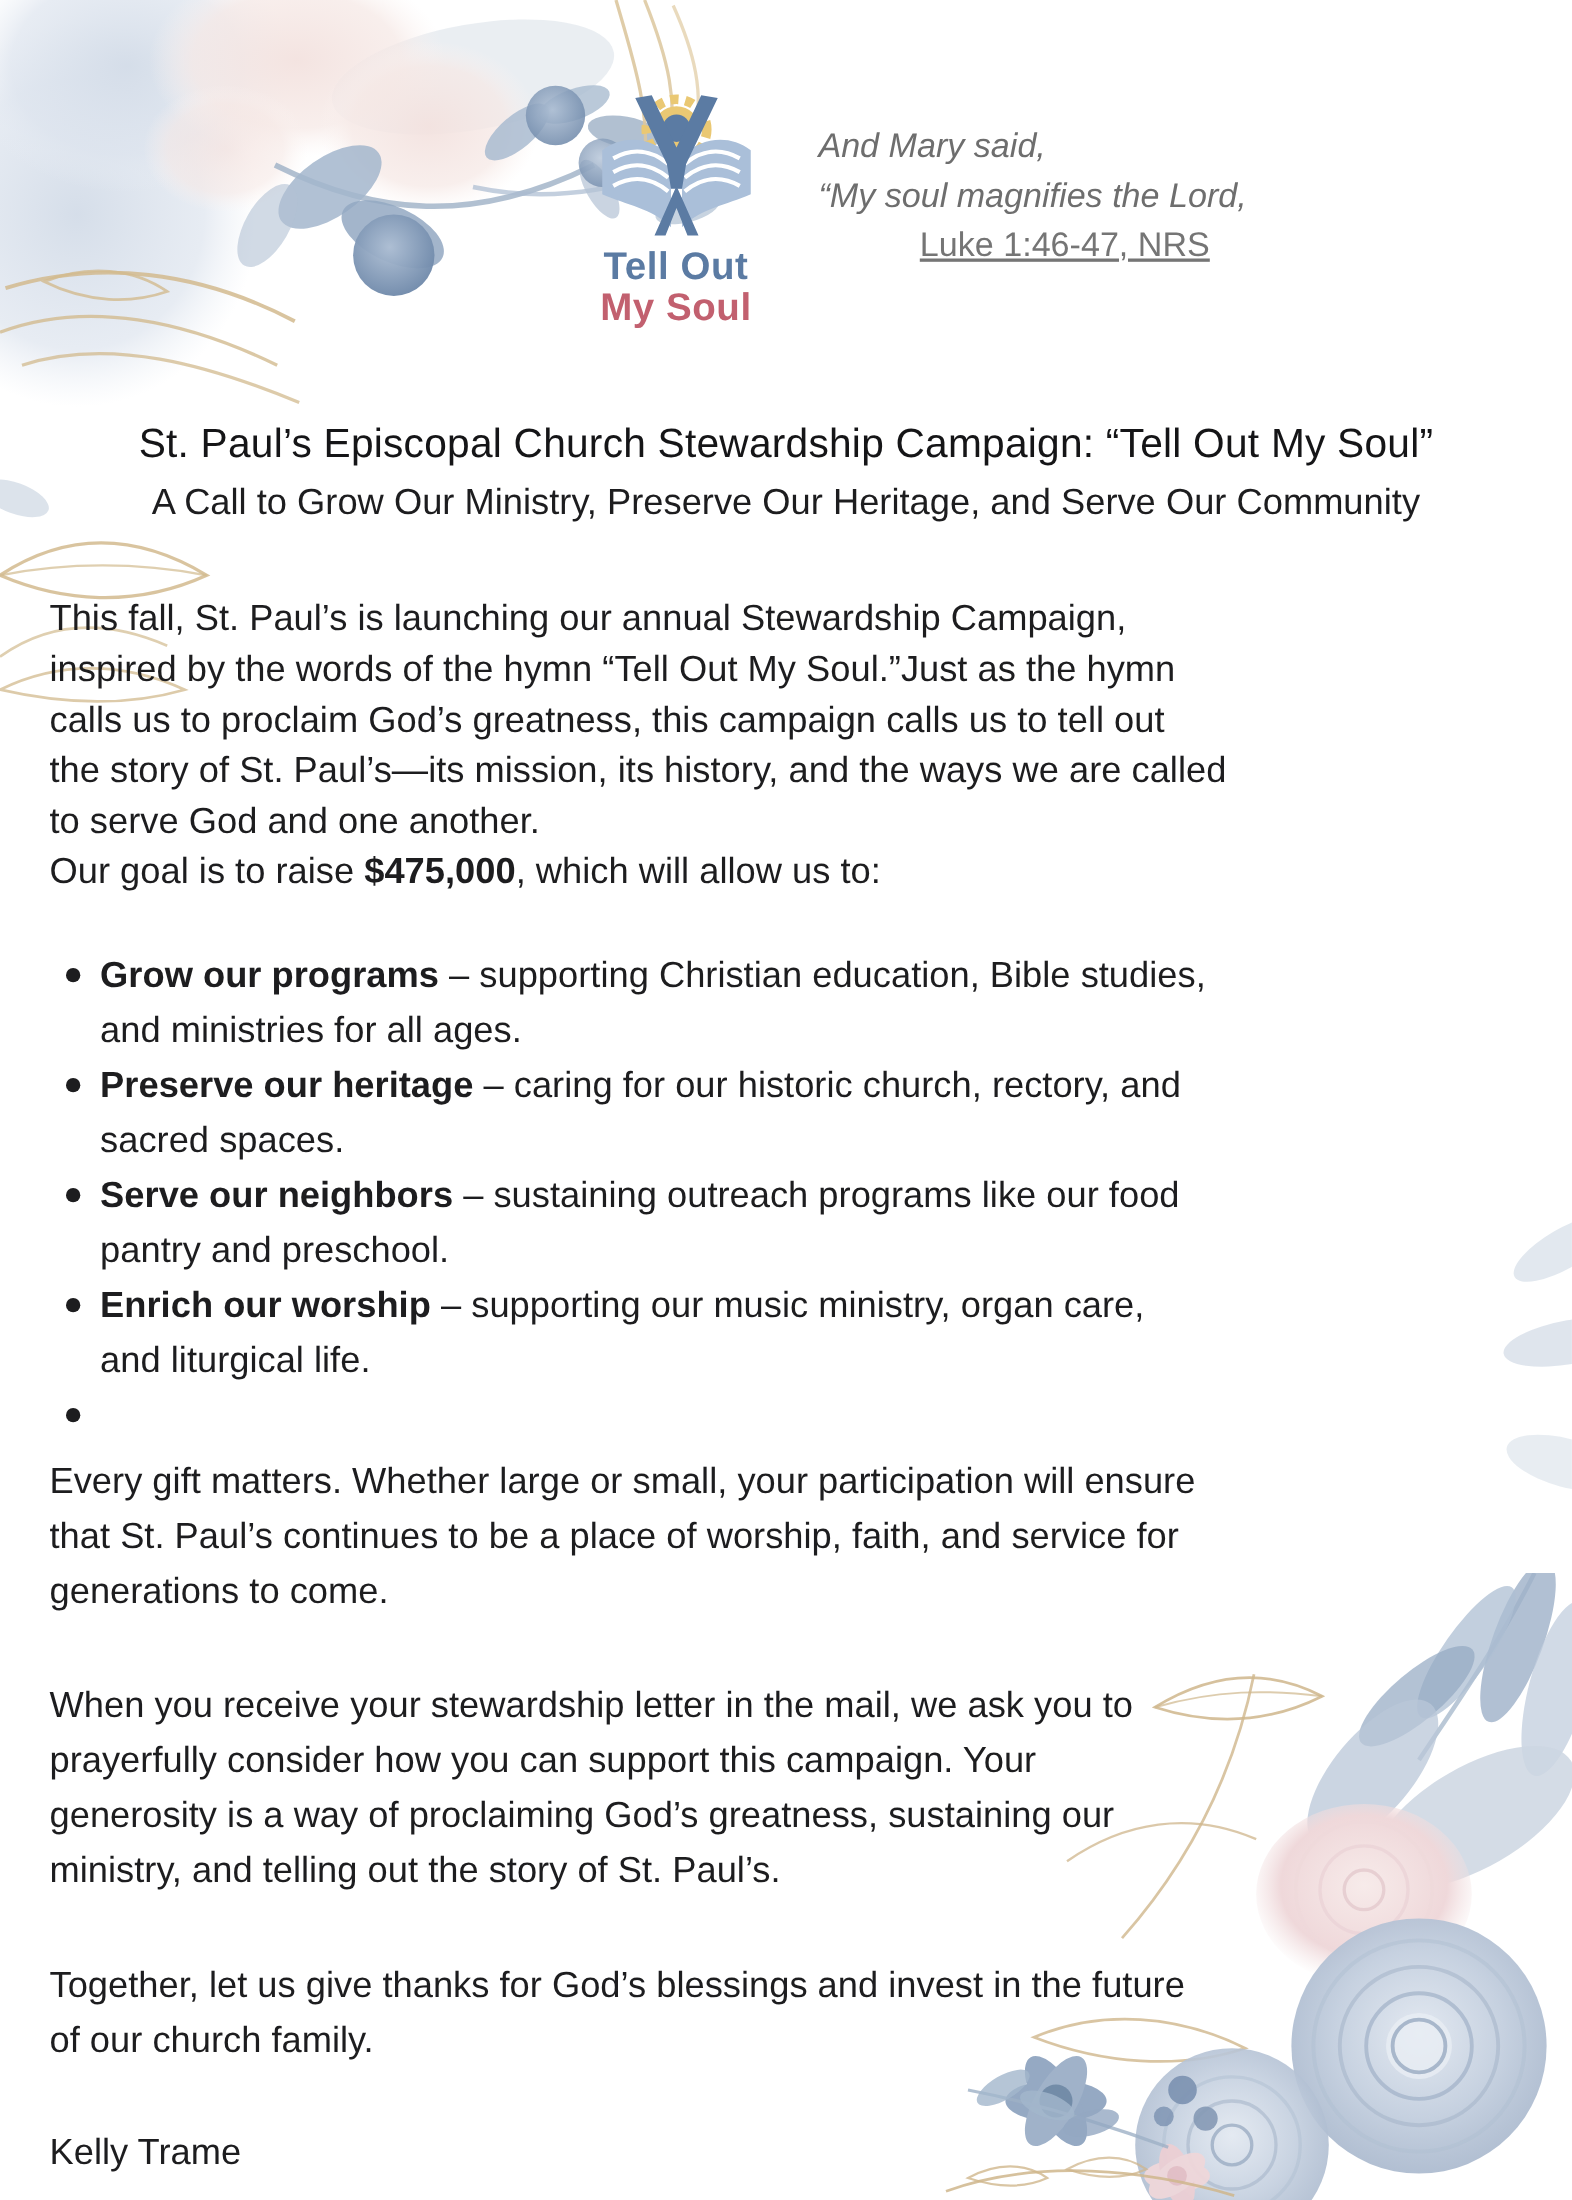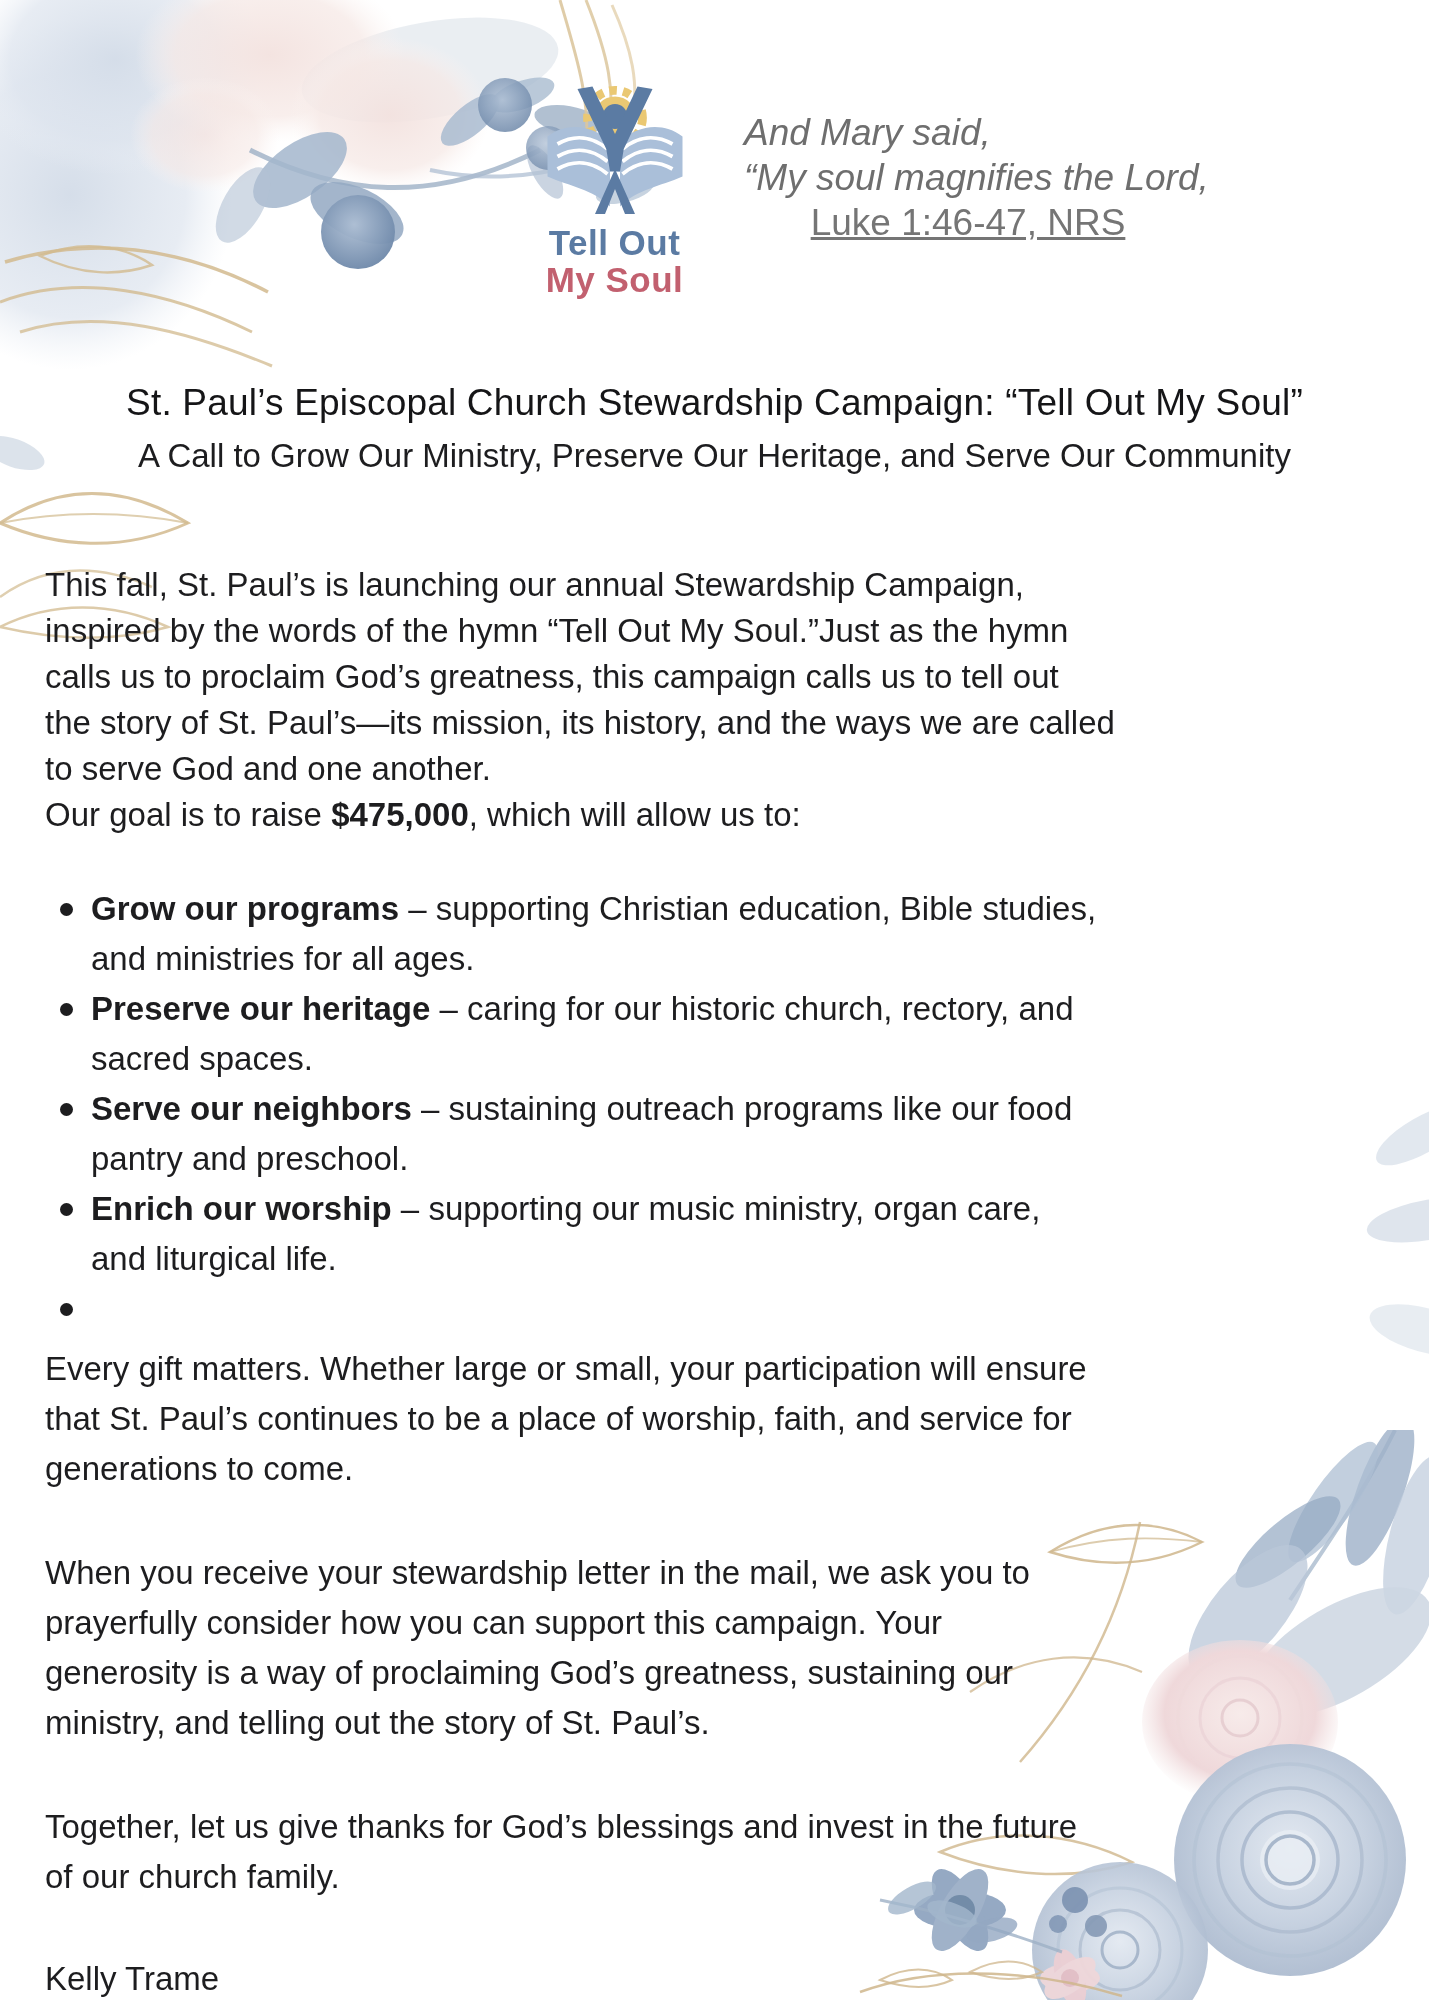--- a/index.html
+++ b/index.html
@@ -18,30 +18,30 @@
   .decor-bottomright { left:820px; top:1430px; }
 
   .content { position:relative; z-index:2; padding:0 45px; }
 
   
   .header { display:flex; justify-content:flex-end; align-items:flex-start; gap:42px; padding-top:84px; }
   .logo { width:175px; text-align:center; flex:0 0 auto; }
   .logo-mark { display:block; margin:0 auto; }
   .logo-line1 { font-size:35px; font-weight:bold; color:#5b7ba3; line-height:37px; letter-spacing:.5px; }
   .logo-line2 { font-size:35px; font-weight:bold; color:#c2606f; line-height:37px; letter-spacing:.5px; }
-  .quote { width:640px; font-style:italic; font-size:37px; color:#6e6e6e; line-height:45px; padding-top:26px; }
+  .quote { width:640px; font-style:italic; font-size:31px; color:#6e6e6e; line-height:45px; padding-top:26px; }
   .quote-attr { font-style:normal; width:70%; text-align:center; color:#757575;text-decoration:underline; }
 
   
   .title { margin:84px 0 12px; text-align:center; font-size:37px; font-weight:500; line-height:42px; color:#151517; letter-spacing:.2px; }
   .subtitle { margin-top:12px; text-align:center; font-size:33px; line-height:40px; color:#1d1d1f; }
 
   
   .para { font-size:33px; line-height:46px; white-space:pre-line; color:#1d1d1f; }
-  .intro { margin:86px 0 0; }
+  .intro { margin:63px 0 0; }
   .goal  { margin:0; }
   .goal b, .bullets b { font-weight:bold; }
   .bullets { margin:46px 0 0; padding:0; list-style:none; }
   .bullets li { position:relative; padding-left:46px; font-size:33px; line-height:50px; white-space:pre-line; min-height:50px; }
   .bullets li::before { content:""; position:absolute; left:15px; top:19px; width:13px; height:13px; border-radius:50%; background:#1d1d1f; }
   .p-after-bullets { margin:10px 0 0; line-height:50px; }
   .p-mid  { margin:54px 0 0; line-height:50px; }
   .signature { margin:52px 0 0; line-height:50px; }
 </style>
 </head>

